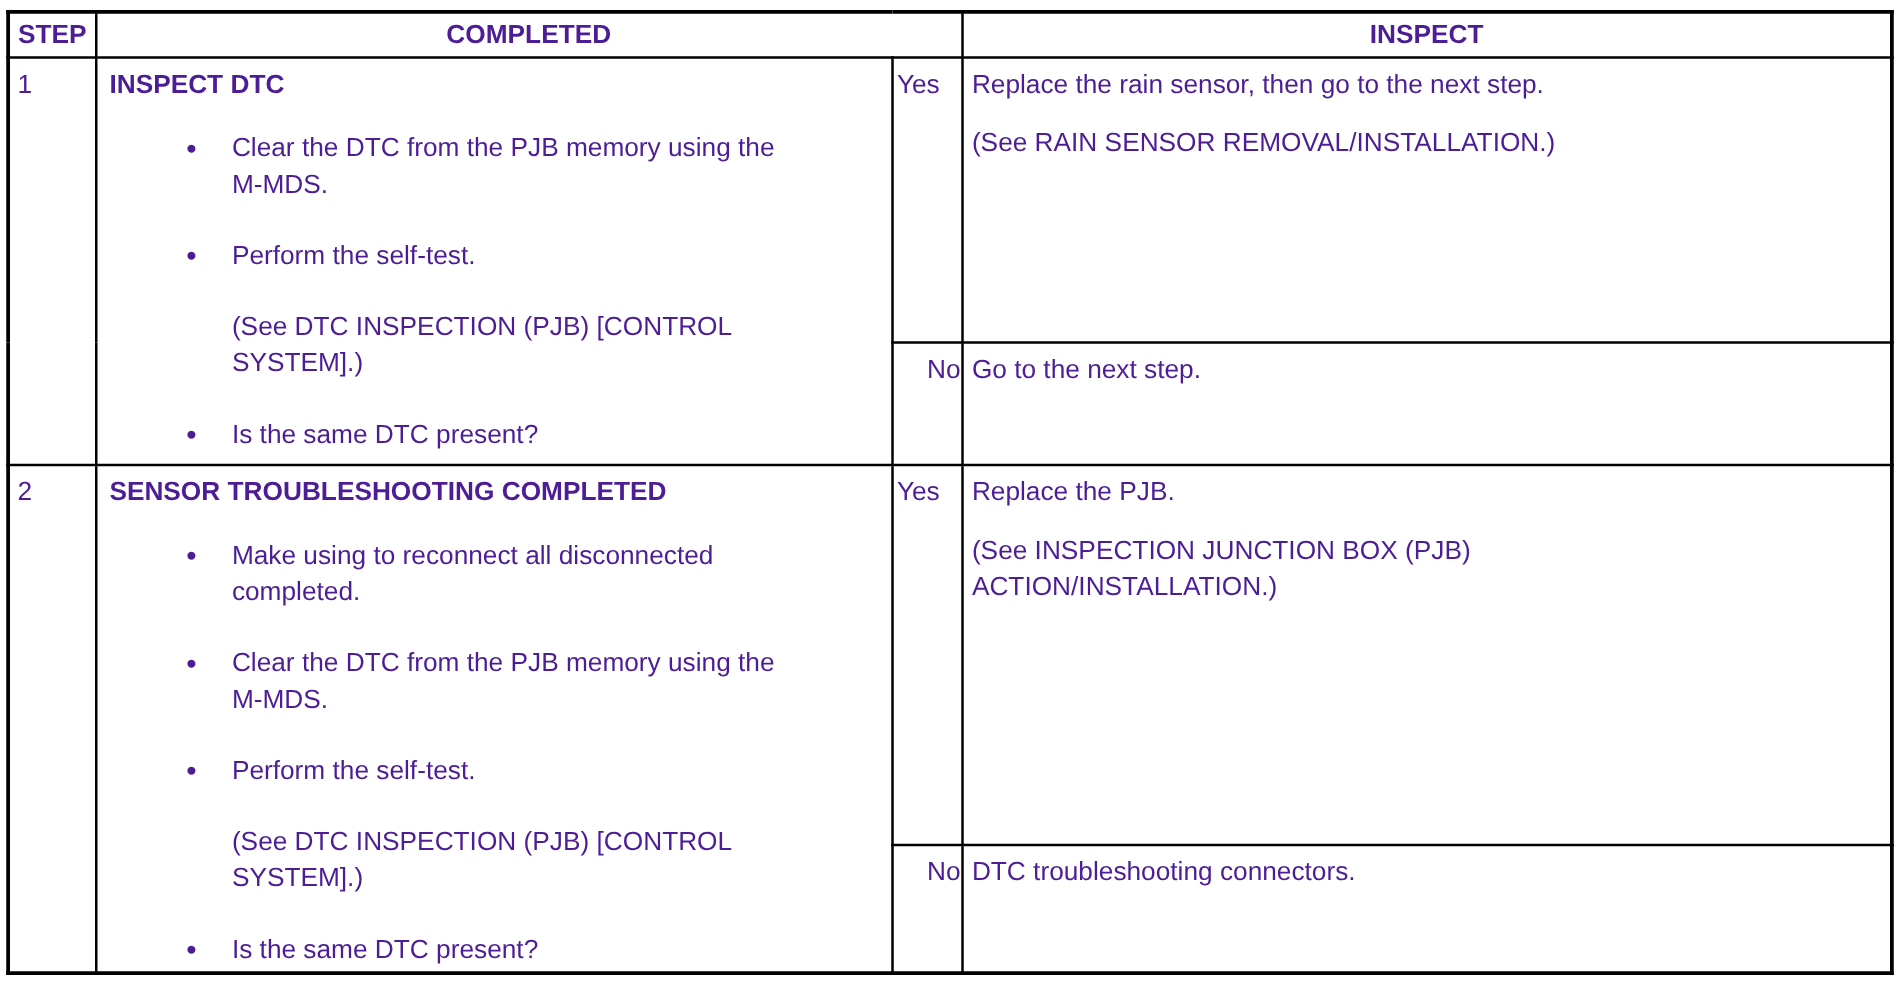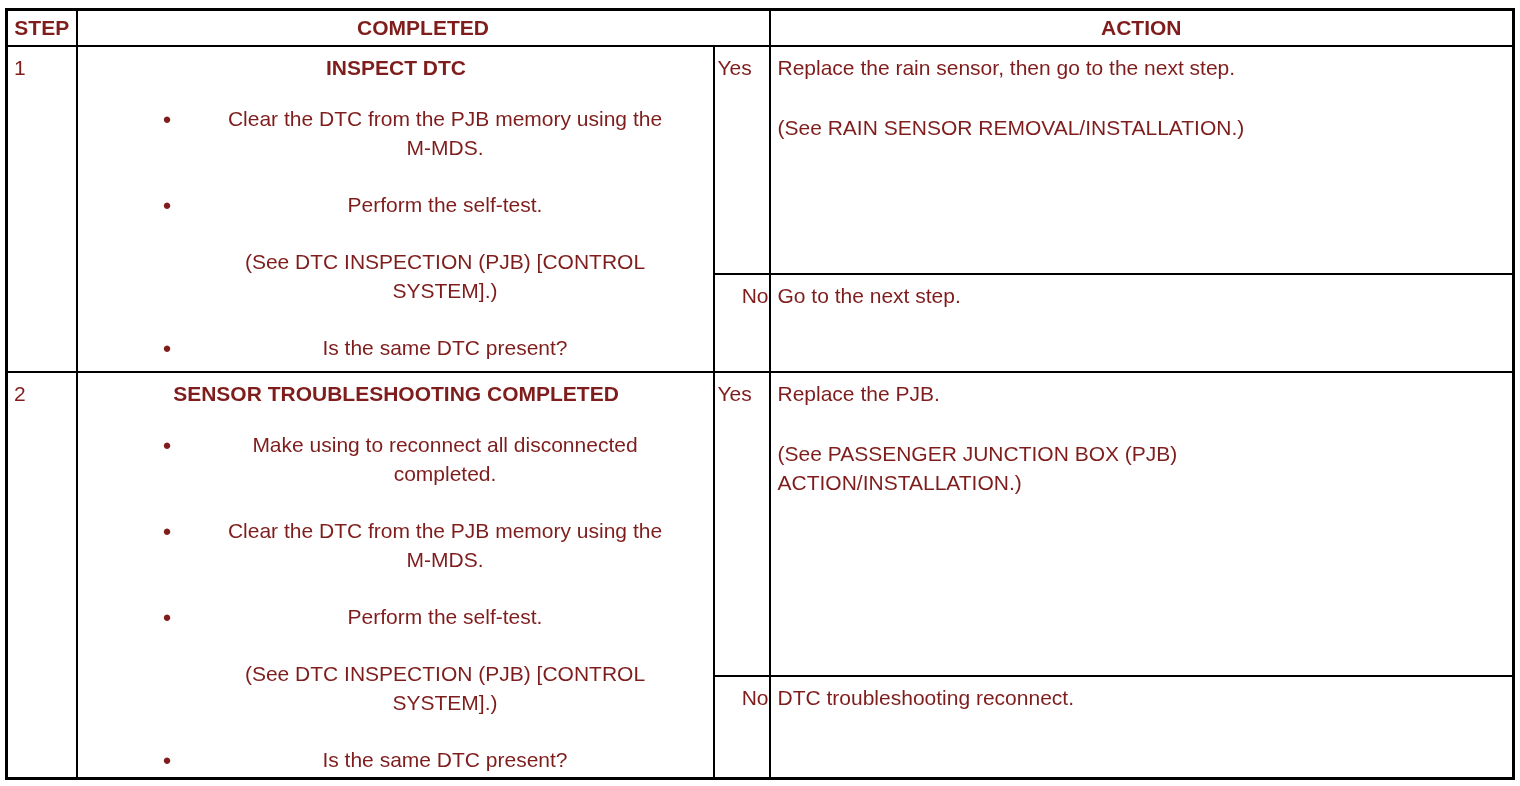--- a/index.html
+++ b/index.html
@@ -16,41 +16,41 @@
     overflow: hidden;
   }
   table.trouble {
     position: absolute;
     left: 5px; top: 8px;
     width: 1507px;
     border-collapse: collapse;
     table-layout: fixed;
     font-size: 21px;
     line-height: 29px;
-    color: #7f1d1d;
+    color: #4c1d95;
   }
   table.trouble { border: 3px solid #000; }
   table.trouble th, table.trouble td { border: 2px solid #000; }
 
   th.hdr {
     border-bottom: 3px solid #000;
     font-weight: bold;
     font-size: 21px;
     text-align: center;
     vertical-align: middle;
     height: 36px;
     padding: 2px 0;
   }
   td {
     vertical-align: top;
     padding-top: 6px;
     overflow: hidden;
   }
   td.step-cell { padding-left: 6px; }
-  td.inspection-cell { padding-left: 0; padding-right: 8px; text-align: center; }
+  td.inspection-cell { padding-left: 0; padding-right: 8px; }
   td.yn-cell { }
   td.yn-cell.yes-cell { padding-left: 3px; }
   td.yn-cell.no-cell  { padding-left: 9px; text-align: right; }
   td.action-cell { padding-left: 7px; padding-right: 20px; }
 
   .insp-title {
     font-weight: bold;
     padding-left: 10px;
   }
   .bullet-item {
@@ -63,39 +63,39 @@
     width: 37px;
     flex: 0 0 37px;
     font-size: 15px;
     line-height: 29px;
   }
   .bullet-text { flex: 1 1 auto; }
   .note-item {
     margin-top: 28px;
     padding-left: 108px;
   }
-  .action-para2 { margin-top: 31px; }
+  .action-para2 { margin-top: 18px; }
 </style>
 </head>
 <body>
 
 <div class="page">
   <table class="trouble">
     <colgroup>
       <col style="width:70px">
       <col style="width:637px">
       <col style="width:56px">
       <col style="width:744px">
     </colgroup>
 
     <tbody>
         <tr style="height:36px">
       <th class="hdr">STEP</th>
       <th class="hdr" colspan="2">COMPLETED</th>
-      <th class="hdr">ACTION</th>
+      <th class="hdr">INSPECT</th>
     </tr>
 
     <tr style="height:228px">
       <td class="step-cell" rowspan="2">
         <span>1</span>
       </td>
       <td class="inspection-cell" rowspan="2">
         <div class="insp-title">INSPECT DTC</div>
         <div class="bullet-item">
           <span class="bullet-marker">●</span>
@@ -175,29 +175,29 @@
             <div>Is the same DTC present?</div>
           </div>
         </div>
       </td>
       <td class="yn-cell yes-cell">
         <span>Yes</span>
       </td>
       <td class="action-cell">
         <div class="action-para1">Replace the PJB.</div>
         <div class="action-para2">
-          <div>(See PASSENGER JUNCTION BOX (PJB)</div>
+          <div>(See INSPECTION JUNCTION BOX (PJB)</div>
           <div>ACTION/INSTALLATION.)</div>
         </div>
       </td>
     </tr>
 
     <tr style="height:103px">
       <td class="yn-cell no-cell">
         <span>No</span>
       </td>
       <td class="action-cell">
-        <div class="action-para1">DTC troubleshooting reconnect.</div>
+        <div class="action-para1">DTC troubleshooting connectors.</div>
       </td>
     </tr>
   </tbody>
     </table>
 </div>
 
 </body></html>

